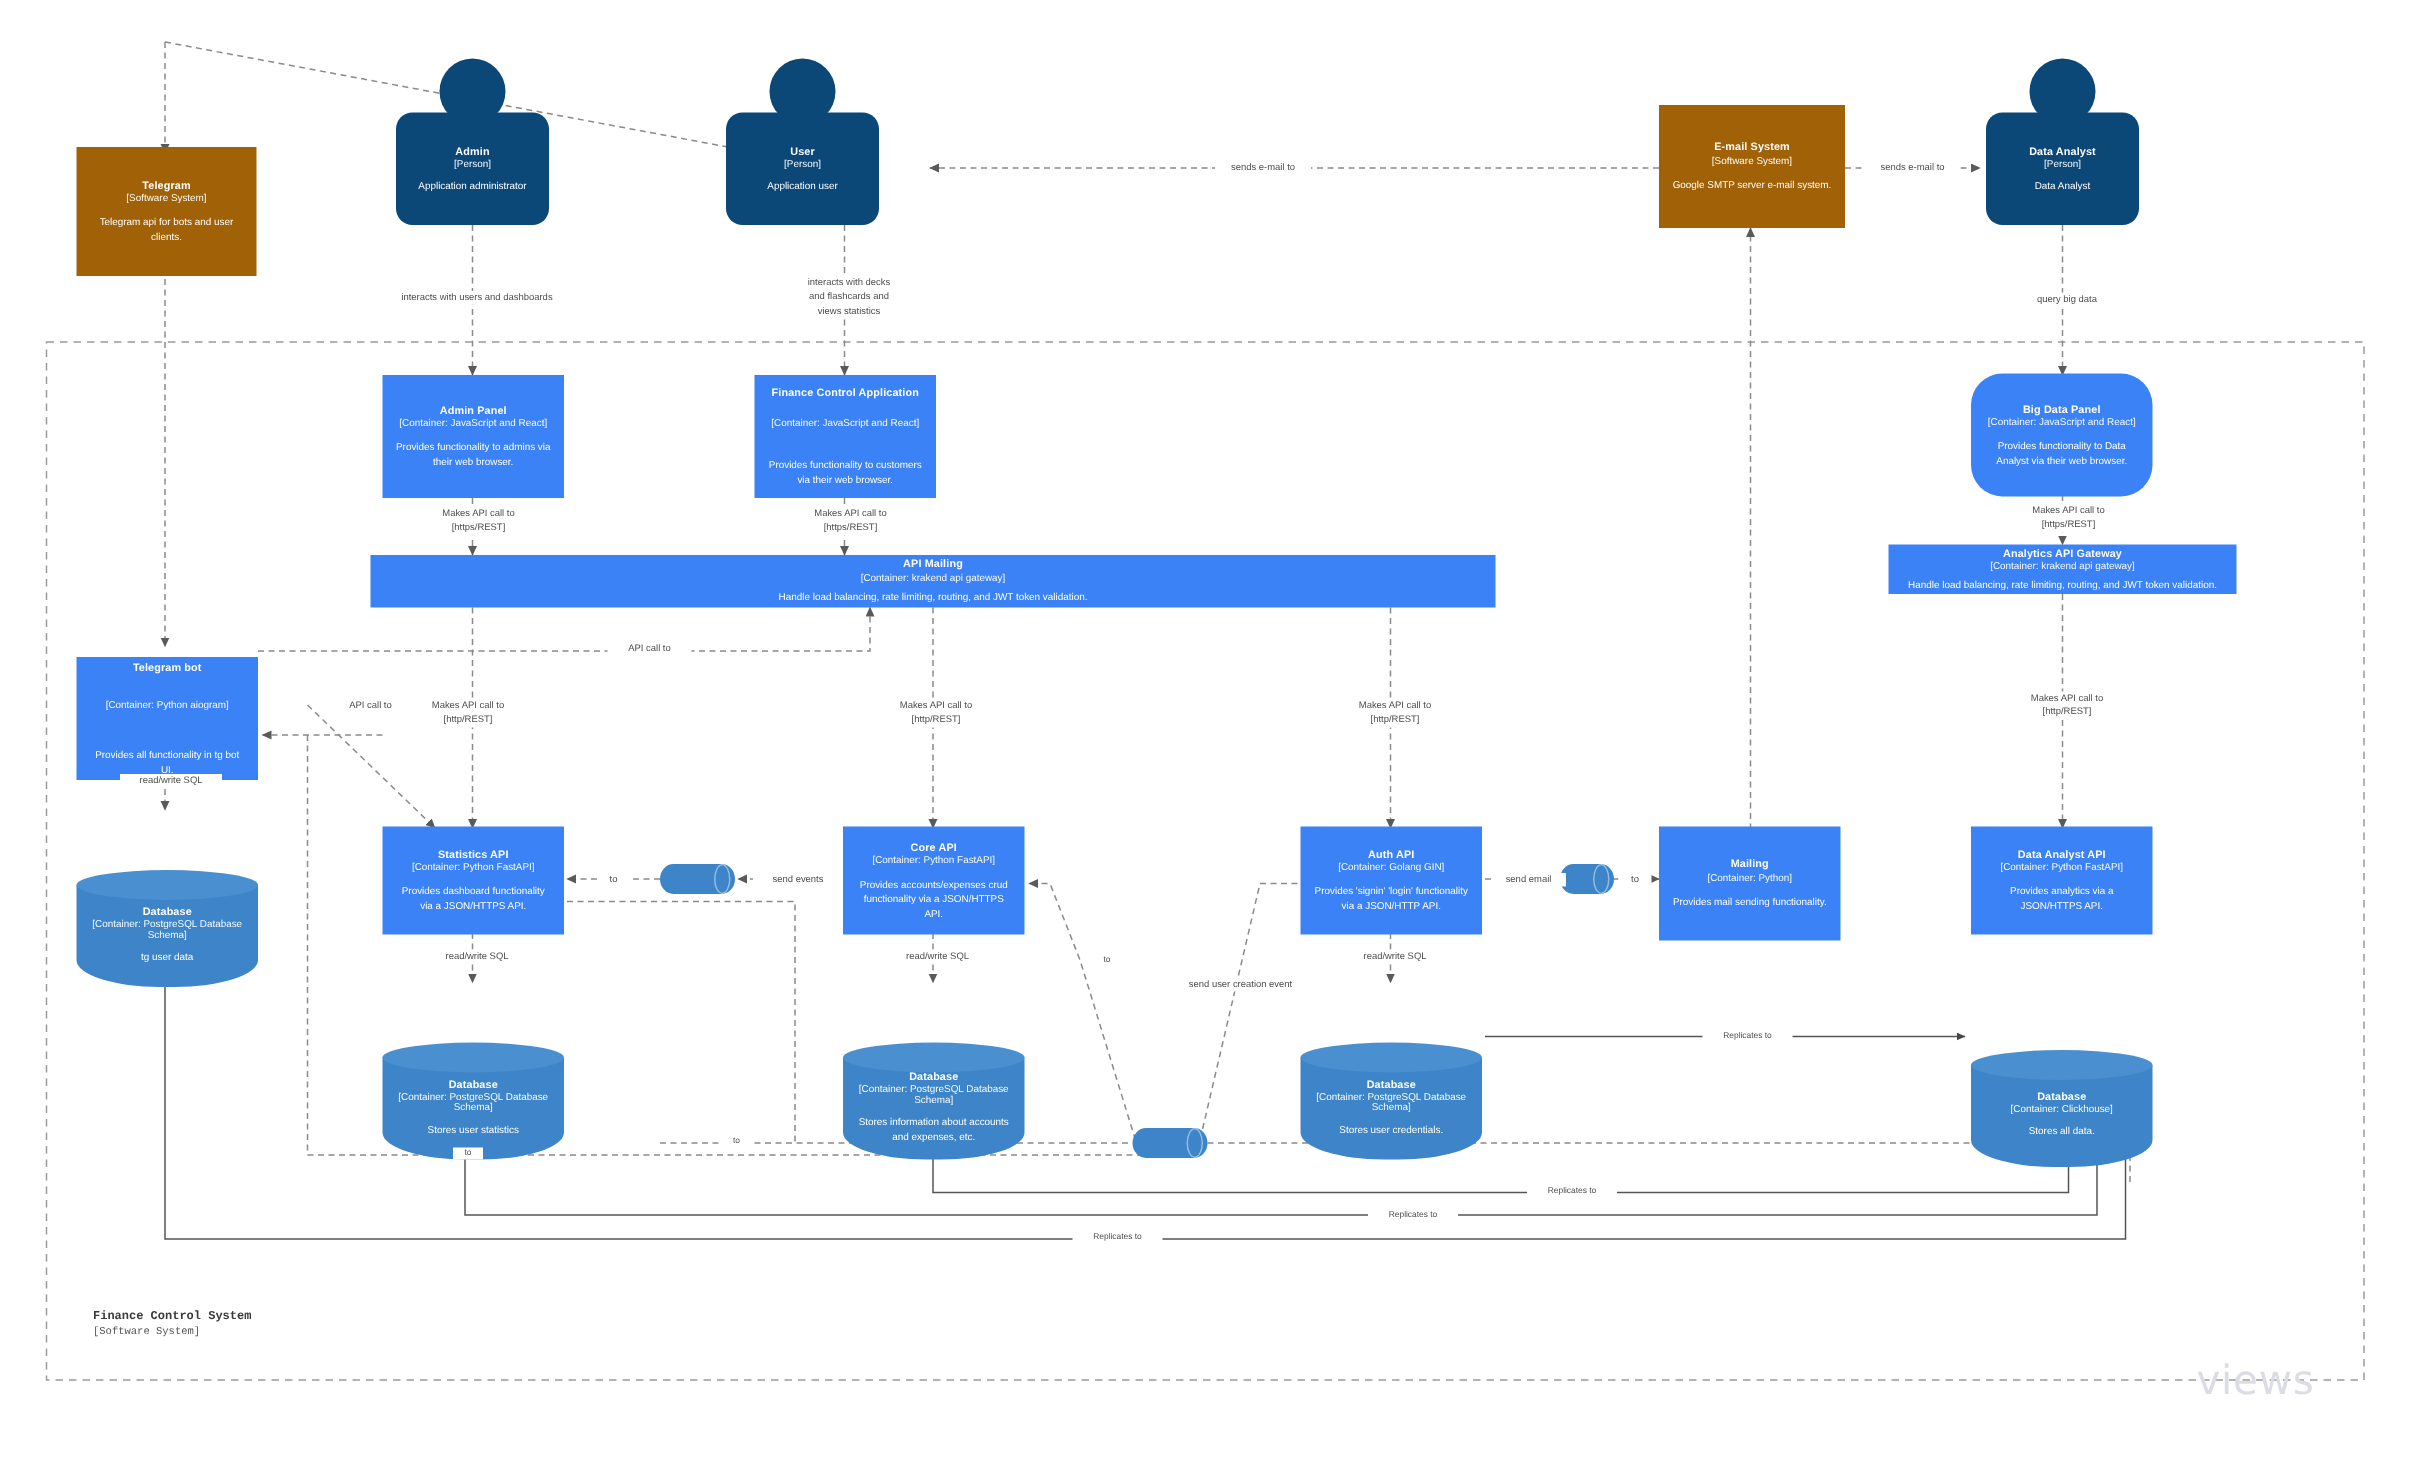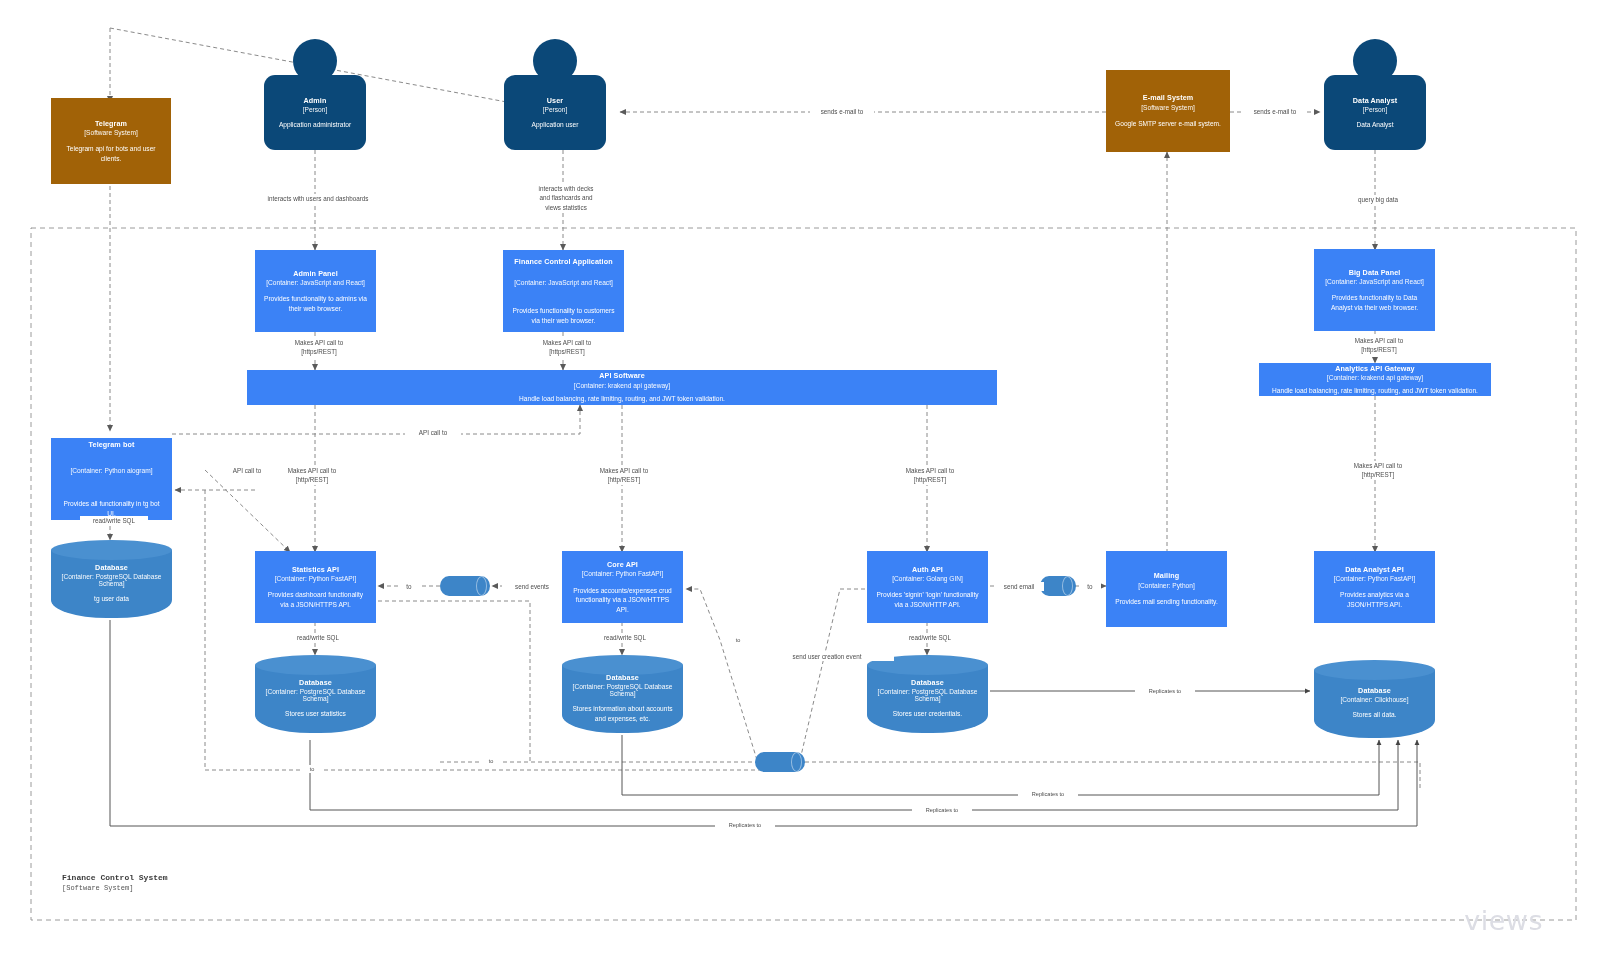--- a/index.html
+++ b/index.html
@@ -85,20 +85,21 @@
     color: #fff;
     display: flex;
     flex-direction: column;
     align-items: center;
     justify-content: center;
     text-align: center;
   }
   
   .db {
     position: absolute;
+    margin-top: 40px;
   }
   .db .db-top {
     position: absolute;
     left: 0;
     top: 0;
     width: 100%;
     height: 20px;
     background: #4a90d0;
     border-radius: 50% / 50%;
   }
@@ -287,21 +288,21 @@
 
   <div class="person" style="left:264px; top:39px; width:102px; height:111px;">
     <div class="p-head" style="width:44px;height:44px;"></div>
     <div class="p-body" style="top:36px;width:102px;height:75px;">
       <div class="n-title">Admin</div>
       <div class="n-tech">[Person]</div>
       <div class="n-desc">Application administrator</div>
     </div>
   </div>
 
-  <div class="person" style="left:504px; top:39px; width:102px; height:111px;">
+  <div class="person" style="left:484px; top:39px; width:102px; height:111px;">
     <div class="p-head" style="width:44px;height:44px;"></div>
     <div class="p-body" style="top:36px;width:102px;height:75px;">
       <div class="n-title">User</div>
       <div class="n-tech">[Person]</div>
       <div class="n-desc">Application user</div>
     </div>
   </div>
 
   <div class="node external-box" style="left:1106px; top:70px; width:124px; height:82px;">
     <div class="n-title">E-mail System</div>
@@ -323,28 +324,28 @@
     <div class="n-tech">[Container: JavaScript and React]</div>
     <div class="n-desc">Provides functionality to admins via their web browser.</div>
   </div>
 
   <div class="node container-box" style="left:503px; top:250px; width:121px; height:82px;gap:12px;">
     <div class="n-title">Finance Control Application</div>
     <div class="n-tech">[Container: JavaScript and React]</div>
     <div class="n-desc">Provides functionality to customers via their web browser.</div>
   </div>
 
-  <div class="node container-box" style="left:1314px; top:249px; width:121px; height:82px;">
+  <div class="node container-box" style="left:1314px; top:249px; width:121px; height:82px;border-radius:21px;">
     <div class="n-title">Big Data Panel</div>
     <div class="n-tech">[Container: JavaScript and React]</div>
     <div class="n-desc">Provides functionality to Data Analyst via their web browser.</div>
   </div>
 
   <div class="node container-box" style="left:247px; top:370px; width:750px; height:35px;">
-    <div class="n-title">API Software</div>
+    <div class="n-title">API Mailing</div>
     <div class="n-tech">[Container: krakend api gateway]</div>
     <div class="n-desc" style="margin-top:4px;">Handle load balancing, rate limiting, routing, and JWT token validation.</div>
   </div>
 
   <div class="node container-box" style="left:1259px; top:363px; width:232px; height:33px;">
     <div class="n-title">Analytics API Gateway</div>
     <div class="n-tech">[Container: krakend api gateway]</div>
     <div class="n-desc" style="margin-top:3px;">Handle load balancing, rate limiting, routing, and JWT token validation.</div>
   </div>
 

